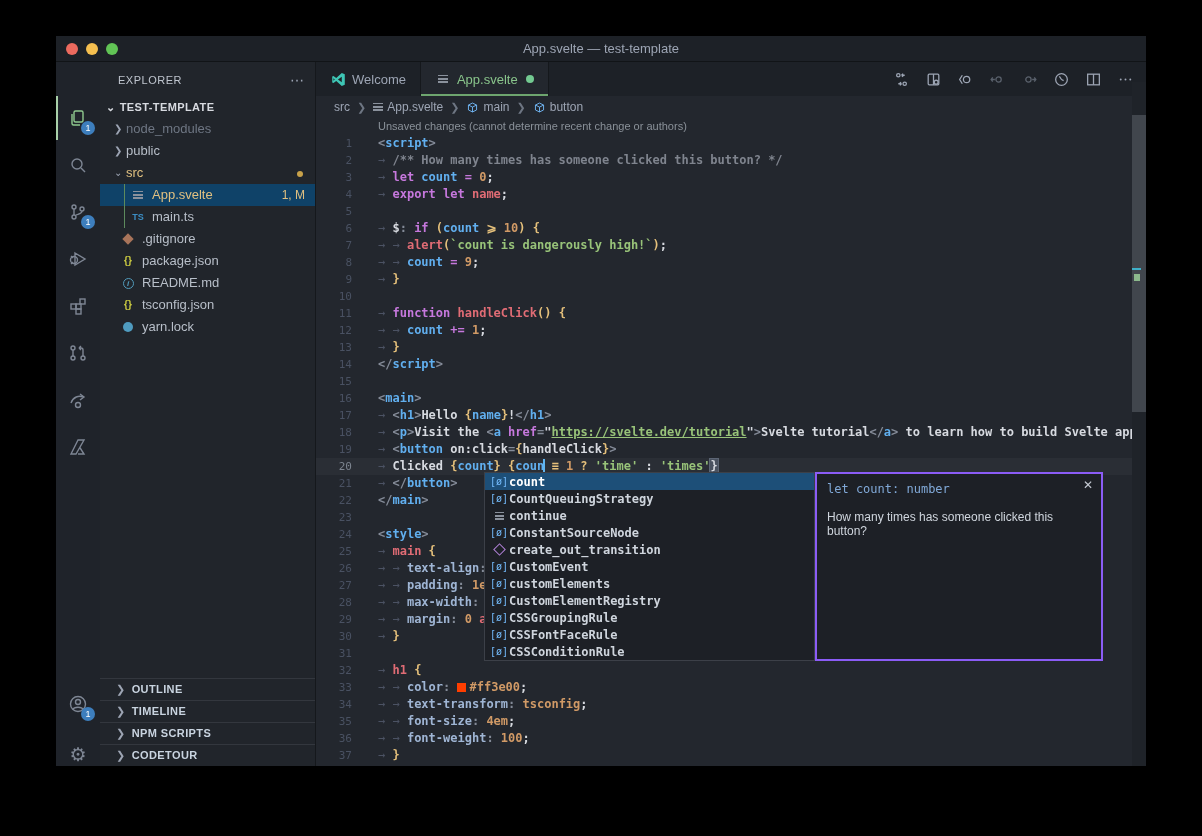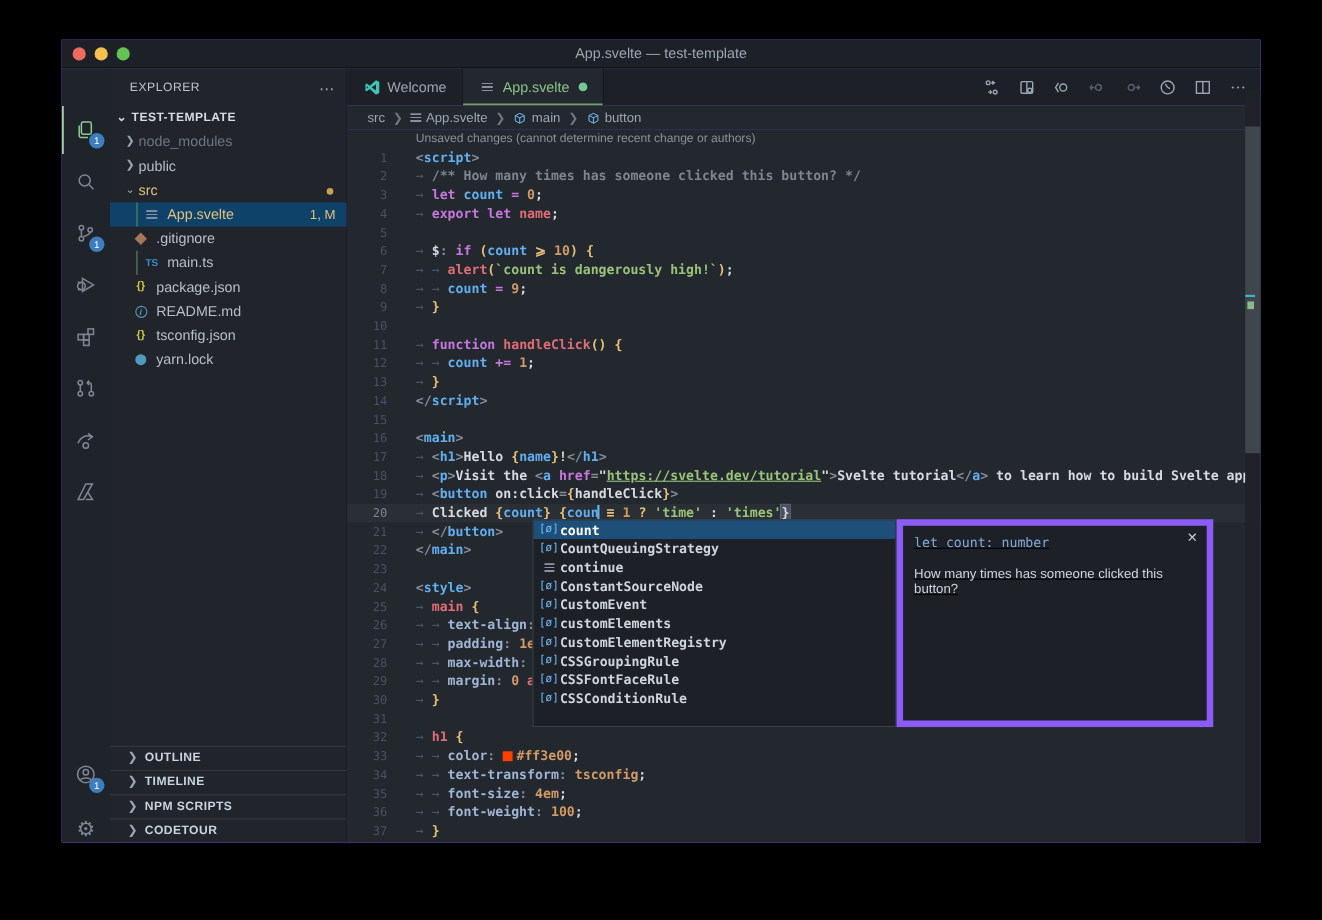--- a/index.html
+++ b/index.html
@@ -94,21 +94,21 @@
 
   
   #suggest { position:absolute; left:428px; top:436px; width:331px; height:189px; background:#1d2026; border:1px solid #3c4048; z-index:20; }
   .srow { height:17px; display:flex; align-items:center; padding-left:4px; font-family:"DejaVu Sans Mono",monospace; font-size:12px; font-weight:bold; color:#cfd5dd; cursor:pointer; }
   .srow.sel { background:#1d4f78; color:#fff; }
   .sicon { width:20px; flex:none; font-size:10px; display:inline-flex; justify-content:center; font-weight:normal; }
   .sicon.var { color:#75beff; } .sicon.kwd { color:#b5bcc9; } .sicon.struct { color:#b180d7; }
   .cube { width:9px; height:9px; border:1px solid #b180d7; transform:rotate(45deg); }
 
   
-  #hoverdoc { position:absolute; left:759px; top:436px; width:288px; height:189px; background:#1d2026; border:6px solid #8b5cf6; z-index:20;text-decoration:underline; }
+  #hoverdoc { position:absolute; left:759px; top:436px; width:288px; height:189px; background:#1d2026; border:2px solid #8b5cf6; z-index:20; }
   #hover-sig { padding:8px 10px 0 10px; font-family:"DejaVu Sans Mono",monospace; font-size:12px; color:#81a9d8; }
   #hover-desc { padding:14px 10px 0 10px; font-size:12px; color:#cfd5dd; }
   #hover-close { position:absolute; right:8px; top:4px; color:#c5cad3; font-size:12px; cursor:pointer; }
 </style>
 </head>
 <body>
 
 <div id="window">
 
   <div id="titlebar">
@@ -212,32 +212,32 @@
           <span class="dot"></span>
         </div>
         <div class="row lvl2 gold sel">
           <span class="guide"></span>
           <span class="ficon">
             <span class="i-bars"></span>
           </span>
           <span class="lbl">App.svelte</span>
           <span class="rbadge">1, M</span>
         </div>
-        <div class="row lvl1f">
-          <span class="ficon">
-            <span class="i-git"></span>
-          </span>
-          <span class="lbl">.gitignore</span>
-        </div>
         <div class="row lvl2">
           <span class="guide"></span>
           <span class="ficon">
             <span class="i-ts">TS</span>
           </span>
           <span class="lbl">main.ts</span>
+        </div>
+        <div class="row lvl1f">
+          <span class="ficon">
+            <span class="i-git"></span>
+          </span>
+          <span class="lbl">.gitignore</span>
         </div>
         <div class="row lvl1f">
           <span class="ficon">
             <span class="i-json">{}</span>
           </span>
           <span class="lbl">package.json</span>
         </div>
         <div class="row lvl1f">
           <span class="ficon">
             <span class="i-info">i</span>
@@ -429,20 +429,26 @@
         <span class="sicon kwd">
           <span class="i-bars" style="width:9px"></span>
         </span>
         <span>continue</span>
       </div>
       <div class="srow">
         <span class="sicon var">[ø]</span>
         <span>ConstantSourceNode</span>
       </div>
       <div class="srow">
+        <span class="sicon struct">
+          <span class="cube"></span>
+        </span>
+        <span>create_out_transition</span>
+      </div>
+      <div class="srow">
         <span class="sicon var">[ø]</span>
         <span>CustomEvent</span>
       </div>
       <div class="srow">
         <span class="sicon var">[ø]</span>
         <span>customElements</span>
       </div>
       <div class="srow">
         <span class="sicon var">[ø]</span>
         <span>CustomElementRegistry</span>

